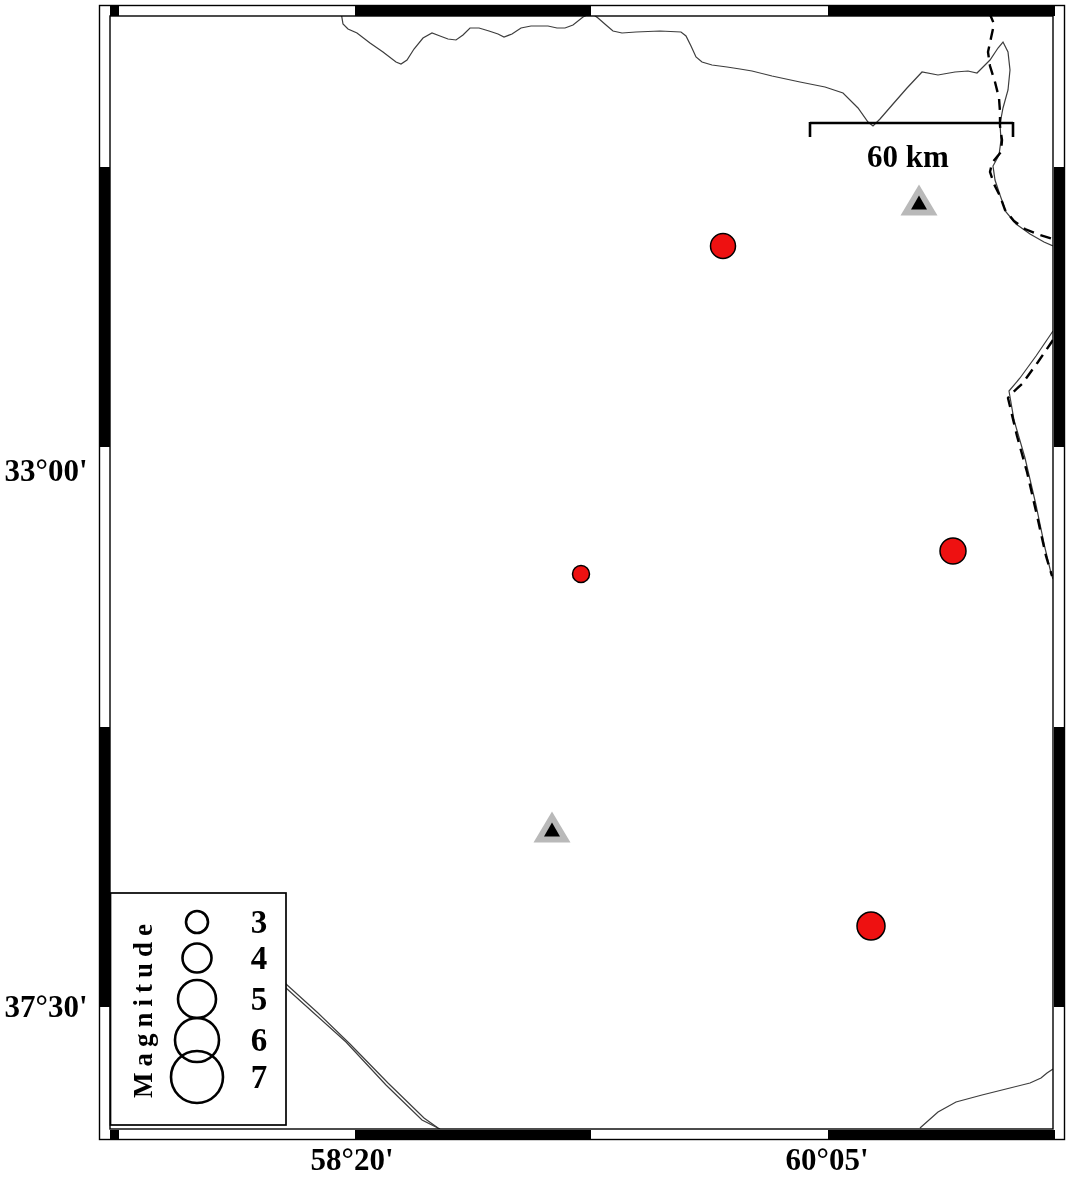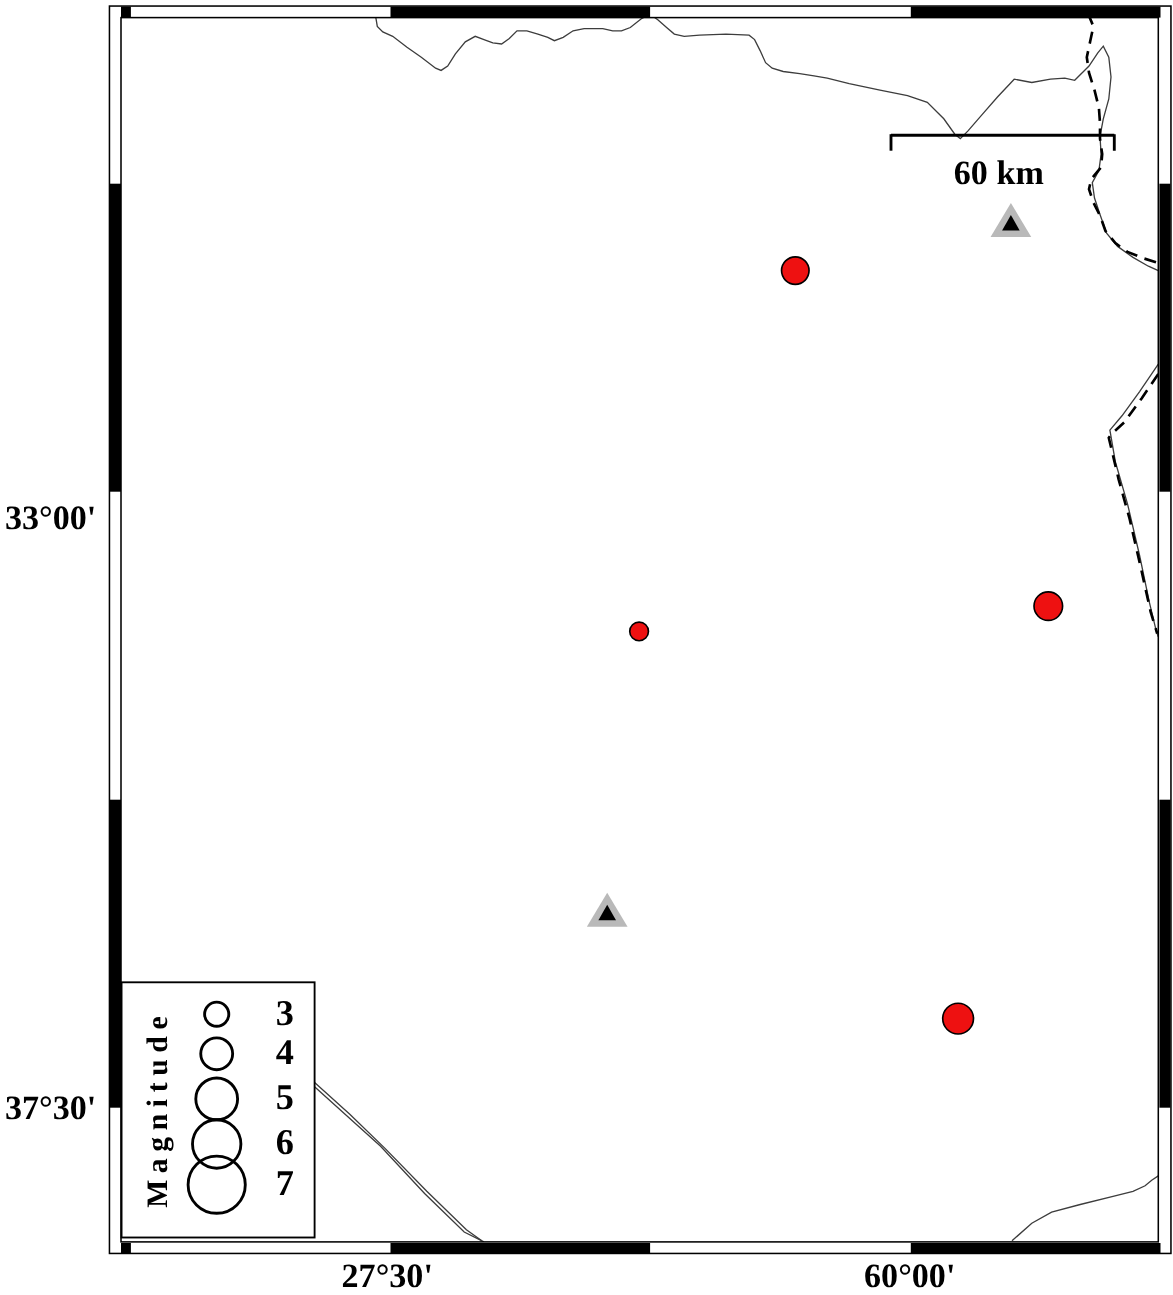--- a/index.html
+++ b/index.html
@@ -101,22 +101,22 @@
         <circle cx="197" cy="922" r="11" fill="none" stroke="#000" stroke-width="2.6"></circle>
         <circle cx="197" cy="958" r="14.5" fill="none" stroke="#000" stroke-width="2.6"></circle>
         <circle cx="197" cy="999" r="19" fill="none" stroke="#000" stroke-width="2.6"></circle>
         <circle cx="197" cy="1040" r="22" fill="none" stroke="#000" stroke-width="2.6"></circle>
         <circle cx="197" cy="1077" r="26" fill="none" stroke="#000" stroke-width="2.6"></circle>
       </g>
   </svg>
 
   <div class="lbl axis-lbl" style="left:46px;top:447px;margin-top:24px;">33°00'</div>
   <div class="lbl axis-lbl" style="left:46px;top:1007px;">37°30'</div>
-  <div class="lbl axis-lbl" style="left:352px;top:1160px;">27°30'</div>
-  <div class="lbl axis-lbl" style="left:827px;top:1160px;">60°00'</div>
+  <div class="lbl axis-lbl" style="left:352px;top:1160px;">58°20'</div>
+  <div class="lbl axis-lbl" style="left:827px;top:1160px;">60°05'</div>
 
   <div class="lbl scale-lbl" style="left:908px;top:157px;">60 km</div>
 
   <div class="legend-title" style="left:143px;top:1008px;">Magnitude</div>
   <div id="legend-labels">
       <div class="legend-num" style="left: 259px; top: 922px;">3</div>
       <div class="legend-num" style="left: 259px; top: 958px;">4</div>
       <div class="legend-num" style="left: 259px; top: 999px;">5</div>
       <div class="legend-num" style="left: 259px; top: 1040px;">6</div>
       <div class="legend-num" style="left: 259px; top: 1077px;">7</div>

